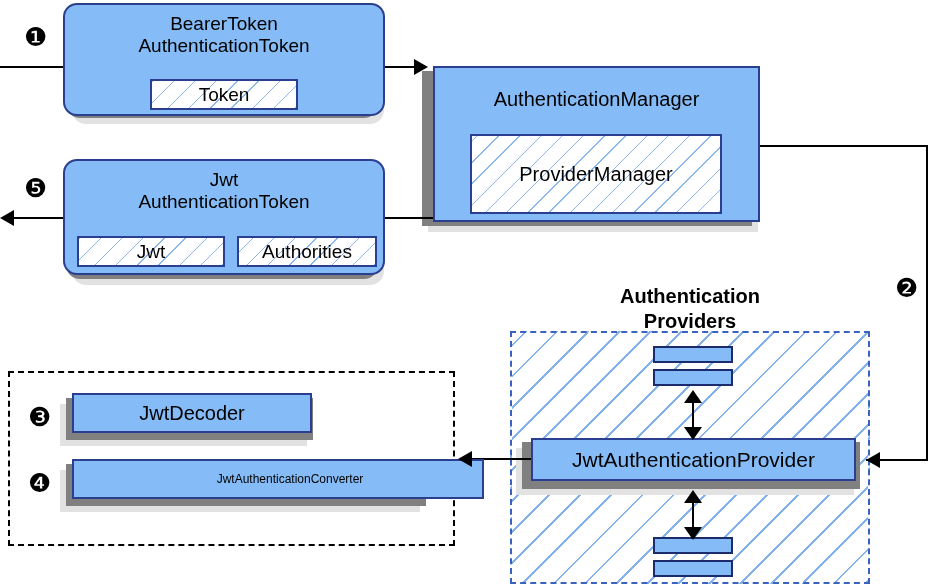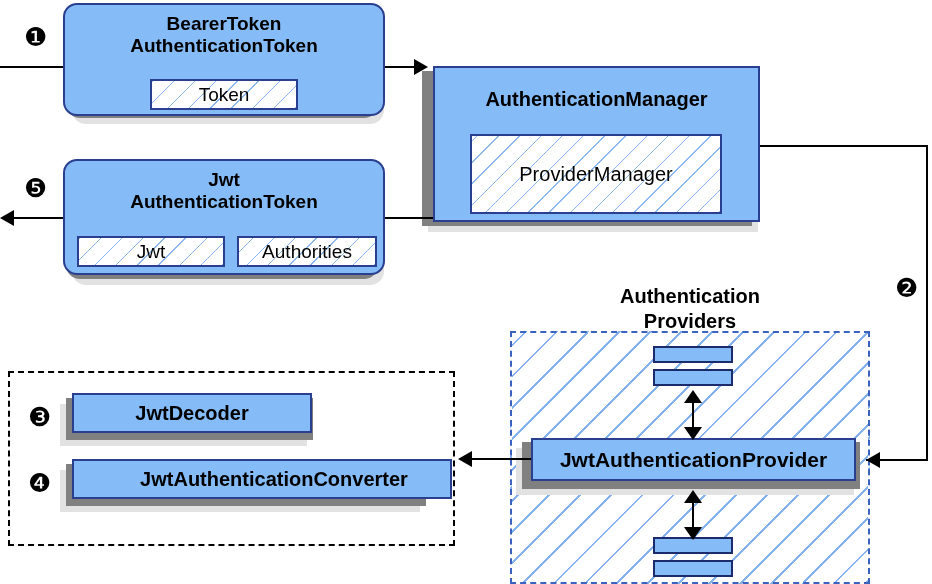--- a/index.html
+++ b/index.html
@@ -22,21 +22,21 @@
   .blue-box {
     position: absolute;
     background: #85bcf7;
     border: 2px solid #2a3f8f;
     box-sizing: border-box;
     display: flex;
     align-items: center;
     justify-content: center;
     text-align: center;
     color: #000000;
-    font-weight: bold;
+    font-weight: normal;
     z-index: 5;
   }
   .rounded {
     border-radius: 14px;
   }
 
   
   .shadow-dark {
     position: absolute;
     background: #808080;
@@ -224,21 +224,21 @@
   <div class="step-badge" style="left:28px; top:404px;">❸</div>
   <div class="shadow-light" style="left:60px; top:404px; width:247px; height:42px;"></div>
   <div class="shadow-dark" style="left:66px; top:398px; width:247px; height:42px;"></div>
   <div class="blue-box" style="left:72px; top:393px; width:240px; height:40px; font-size:20px;">
     <span>JwtDecoder</span>
   </div>
 
   <div class="step-badge" style="left:28px; top:470px;">❹</div>
   <div class="shadow-light" style="left:60px; top:470px; width:360px; height:42px;"></div>
   <div class="shadow-dark" style="left:66px; top:464px; width:360px; height:42px;"></div>
-  <div class="blue-box" style="left:72px; top:459px; width:380px; height:40px; font-size:20px;padding-left:24px;">
+  <div class="blue-box" style="left:72px; top:459px; width:412px; height:40px; font-size:12px;padding-left:24px;">
     <span>JwtAuthenticationConverter</span>
   </div>
 
   <div class="shadow-light rounded" style="left:72px; top:170px; width:312px; height:115px;"></div>
   <div class="shadow-dark rounded" style="left:66px; top:164px; width:312px; height:115px;"></div>
   <div class="blue-box rounded" style="left:63px; top:159px; width:322px; height:116px; align-items:flex-start; padding-top:8px; font-size:19px;">
     <span class="box-title">Jwt
 AuthenticationToken</span>
   </div>
   <div class="hatch-box" style="left:77px; top:236px; width:148px; height:31px; font-size:19px;">

